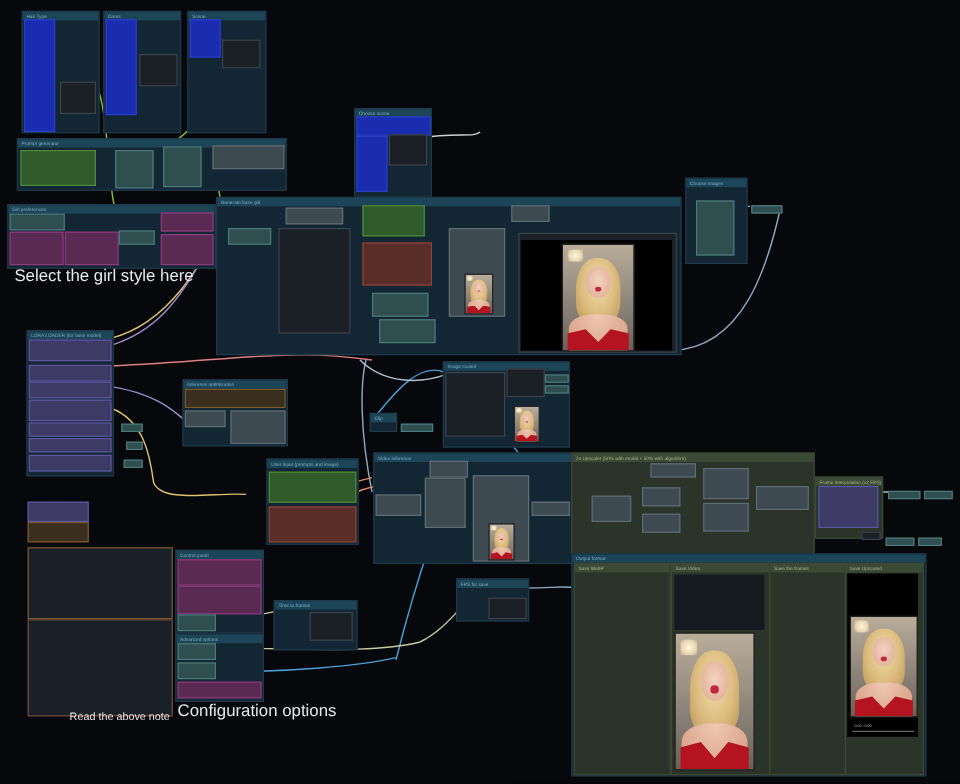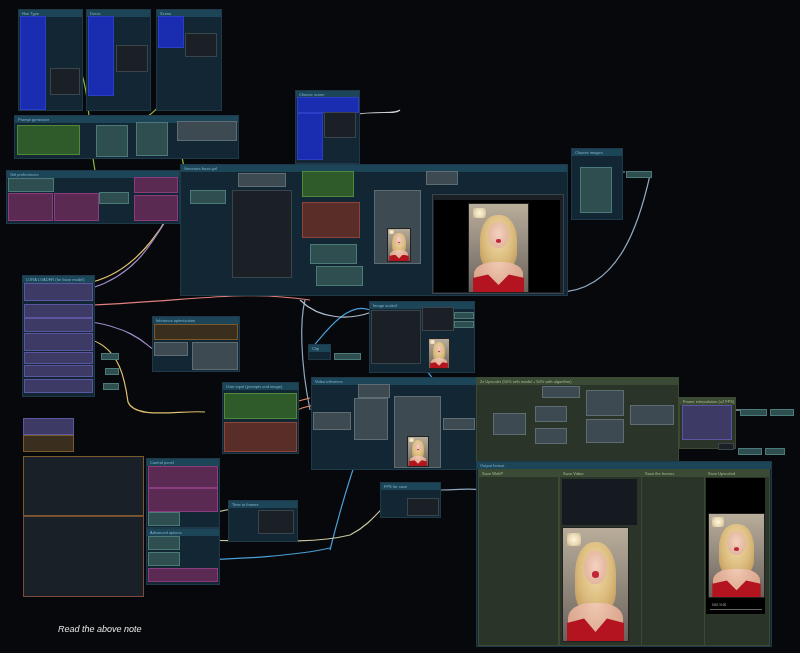--- a/index.html
+++ b/index.html
@@ -107,20 +107,21 @@
 
   <div class="grp" style="left:6px;top:170px;width:172px;height:52px;">
     <div class="gt">Girl preferences</div>
   </div>
   <div class="node n-teal" style="left:8px;top:178px;width:44px;height:12px;"></div>
   <div class="node n-pink" style="left:8px;top:193px;width:43px;height:26px;"></div>
   <div class="node n-pink" style="left:54px;top:193px;width:43px;height:26px;"></div>
   <div class="node n-teal" style="left:99px;top:192px;width:28px;height:10px;"></div>
   <div class="node n-pink" style="left:134px;top:177px;width:42px;height:14px;"></div>
   <div class="node n-pink" style="left:134px;top:195px;width:42px;height:24px;"></div>
+  <div class="label big-label" style="left:12px;top:221px;">Select the girl style here</div>
 
   <div class="grp" style="left:295px;top:90px;width:63px;height:72px;">
     <div class="gt">Choose scene</div>
   </div>
   <div class="node n-blue" style="left:297px;top:97px;width:60px;height:14px;"></div>
   <div class="node n-blue" style="left:297px;top:113px;width:24px;height:45px;"></div>
   <div class="node n-dark" style="left:324px;top:112px;width:30px;height:24px;"></div>
 
   <div class="grp" style="left:180px;top:164px;width:386px;height:130px;">
     <div class="gt">Generate base girl</div>
@@ -246,35 +247,36 @@
   <div class="node n-teal" style="left:740px;top:409px;width:25px;height:5px;"></div>
   <div class="node n-teal" style="left:770px;top:409px;width:22px;height:5px;"></div>
   <div class="node n-dark" style="left:718px;top:443px;width:14px;height:5px;"></div>
   <div class="node n-teal" style="left:738px;top:448px;width:22px;height:5px;"></div>
   <div class="node n-teal" style="left:765px;top:448px;width:18px;height:5px;"></div>
 
   <div class="node n-purple" style="left:23px;top:418px;width:49px;height:15px;"></div>
   <div class="node n-brown" style="left:23px;top:435px;width:49px;height:15px;"></div>
   <div class="node n-brown" style="left:23px;top:456px;width:119px;height:58px;background:#1a2028;"></div>
   <div class="node" style="left:23px;top:516px;width:119px;height:79px;background:#1a2028;border-color:#7a4a3a;"></div>
-  <div class="label small-label" style="left:58px;top:624px;font-style:italic;">Read the above note</div>
+  <div class="label small-label" style="left:58px;top:592px;">Read the above note</div>
 
   <div class="grp" style="left:146px;top:458px;width:72px;height:68px;">
     <div class="gt">Control panel</div>
   </div>
   <div class="node n-pink" style="left:148px;top:466px;width:68px;height:20px;"></div>
   <div class="node n-pink" style="left:148px;top:488px;width:68px;height:22px;"></div>
   <div class="node n-teal" style="left:148px;top:512px;width:30px;height:12px;"></div>
 
   <div class="grp" style="left:146px;top:528px;width:72px;height:55px;">
     <div class="gt">Advanced options</div>
   </div>
   <div class="node n-teal" style="left:148px;top:536px;width:30px;height:12px;"></div>
   <div class="node n-teal" style="left:148px;top:552px;width:30px;height:12px;"></div>
   <div class="node n-pink" style="left:148px;top:568px;width:68px;height:12px;"></div>
+  <div class="label big-label" style="left:148px;top:584px;">Configuration options</div>
 
   <div class="grp" style="left:228px;top:500px;width:68px;height:40px;">
     <div class="gt">Time to frames</div>
   </div>
   <div class="node n-dark" style="left:258px;top:510px;width:34px;height:22px;"></div>
 
   <div class="grp" style="left:380px;top:482px;width:59px;height:34px;">
     <div class="gt">FPS for save</div>
   </div>
   <div class="node n-dark" style="left:407px;top:498px;width:30px;height:16px;"></div>

